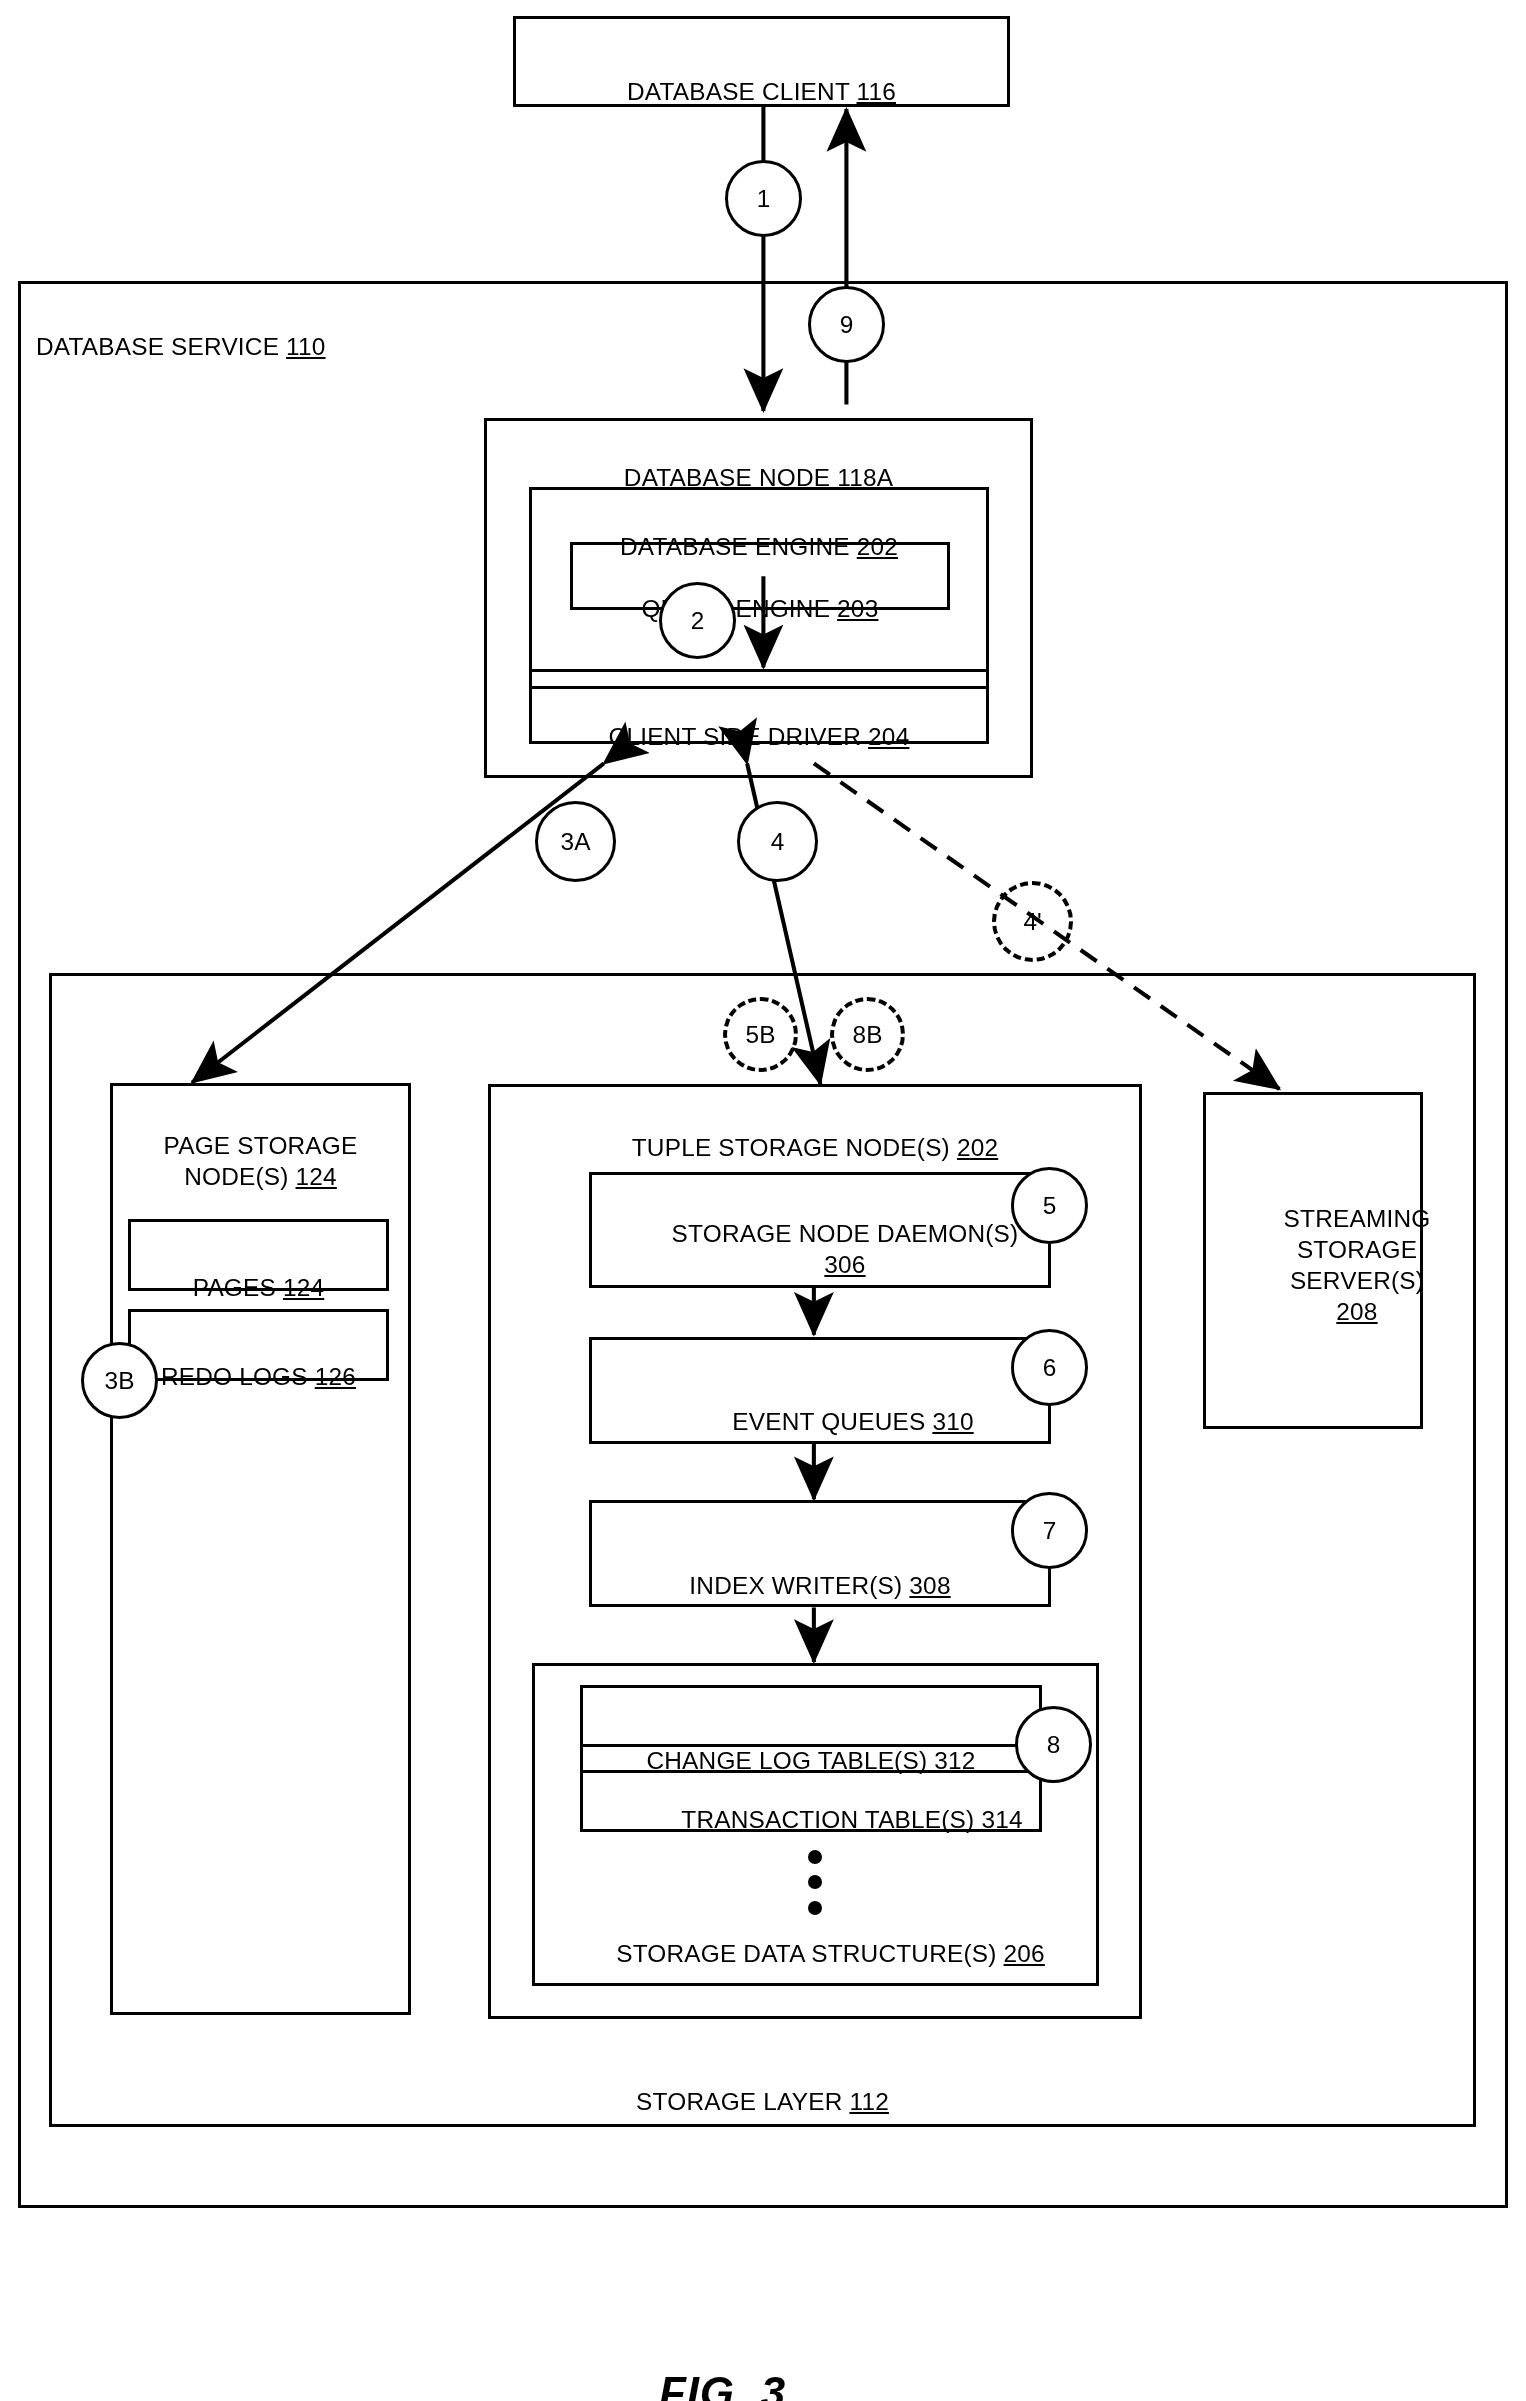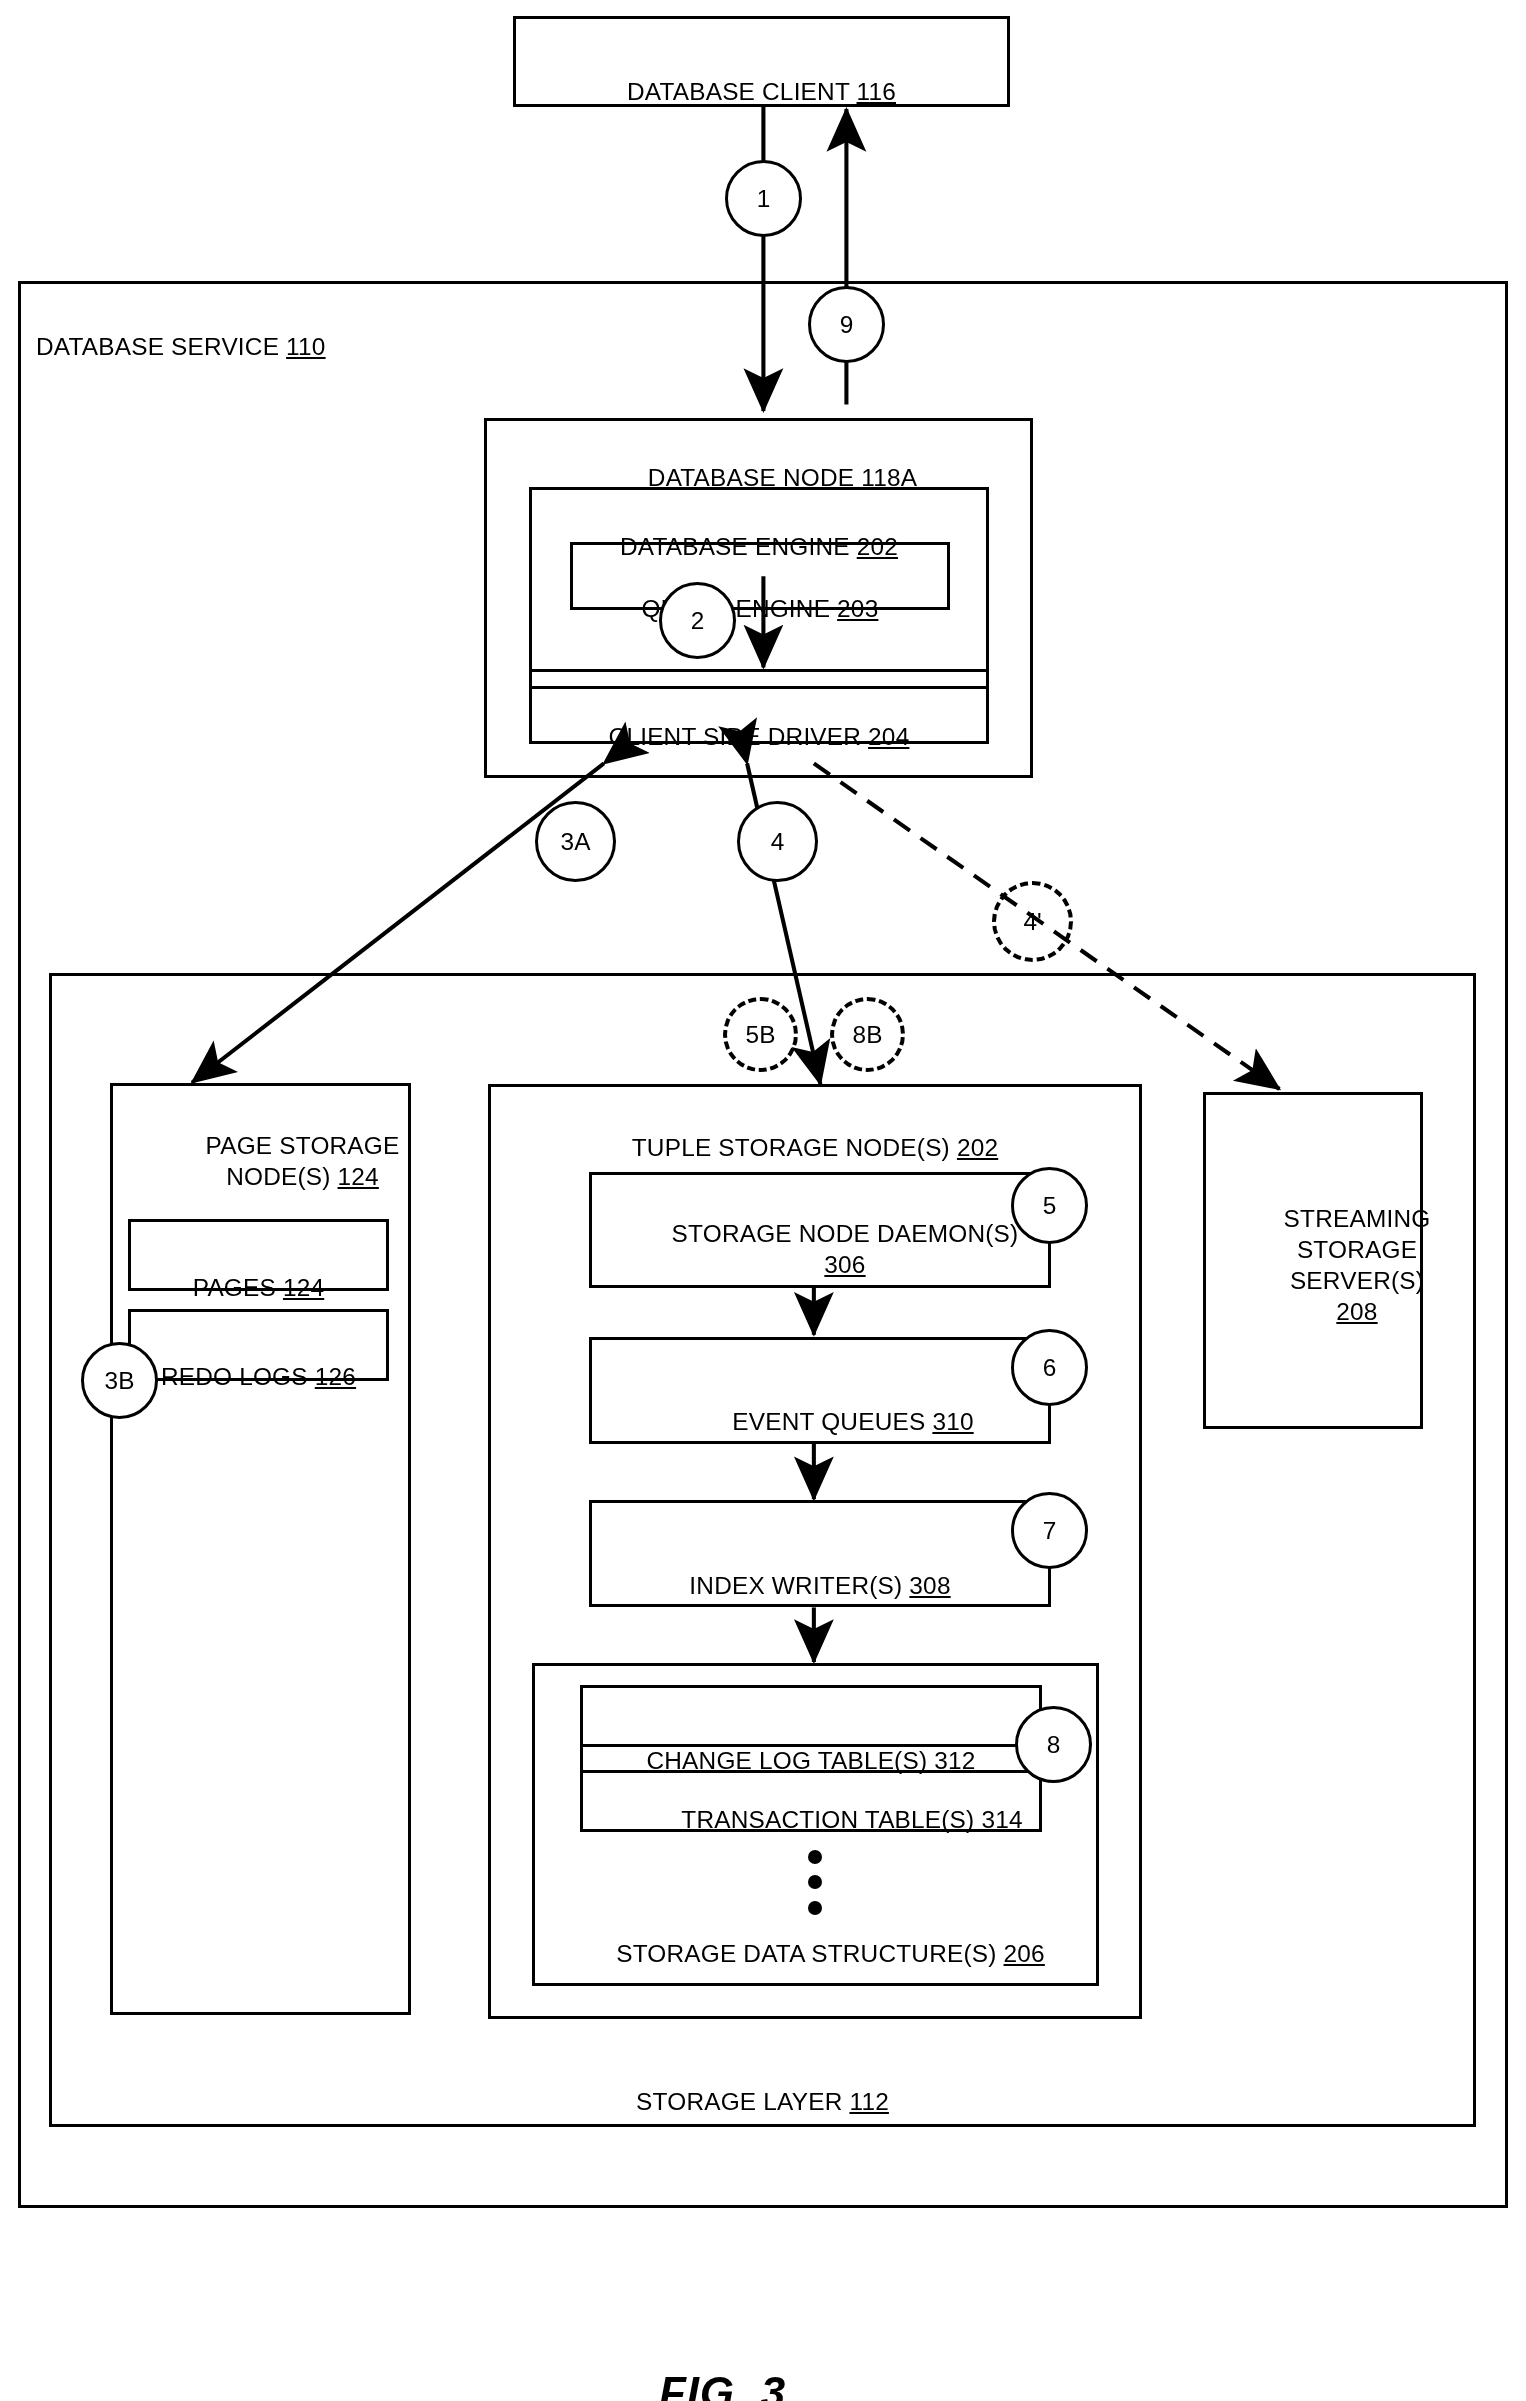--- a/index.html
+++ b/index.html
@@ -65,21 +65,21 @@
   <div class="lbl" style="left:513px;top:45px;width:497px;">
     <span>DATABASE CLIENT </span><u>116</u>
   </div>
 
   <div class="box" style="left:18px;top:281px;width:1490px;height:1927px;"></div>
   <div class="lbl" style="left:36px;top:300px;width:423px;text-align:left;">
     <span>DATABASE SERVICE </span><u>110</u>
   </div>
 
   <div class="box" style="left:484px;top:418px;width:549px;height:360px;"></div>
-  <div class="lbl" style="left:484px;top:431px;width:549px;padding-left:24px;">
+  <div class="lbl" style="left:484px;top:431px;width:549px;">
     <span>DATABASE NODE </span><u>118A</u>
   </div>
 
   <div class="box" style="left:529px;top:487px;width:460px;height:202px;"></div>
   <div class="lbl" style="left:529px;top:500px;width:460px;">
     <span>DATABASE ENGINE </span><u>202</u>
   </div>
 
   <div class="box" style="left:570px;top:542px;width:380px;height:68px;"></div>
   <div class="lbl" style="left:570px;top:562px;width:380px;">
@@ -90,21 +90,21 @@
   <div class="lbl" style="left:529px;top:690px;width:460px;">
     <span>CLIENT SIDE DRIVER </span><u>204</u>
   </div>
 
   <div class="box" style="left:49px;top:973px;width:1427px;height:1154px;"></div>
   <div class="lbl" style="left:49px;top:2055px;width:1427px;">
     <span>STORAGE LAYER </span><u>112</u>
   </div>
 
   <div class="box" style="left:110px;top:1083px;width:301px;height:932px;"></div>
-  <div class="lbl" style="left:110px;top:1099px;width:301px;margin-left:42px;">
+  <div class="lbl" style="left:110px;top:1099px;width:301px;">
     <span>PAGE STORAGE
 NODE(S) </span><u>124</u>
   </div>
 
   <div class="box" style="left:128px;top:1219px;width:261px;height:72px;"></div>
   <div class="lbl" style="left:128px;top:1241px;width:261px;">
     <span>PAGES </span><u>124</u>
   </div>
 
   <div class="box" style="left:128px;top:1309px;width:261px;height:72px;"></div>

